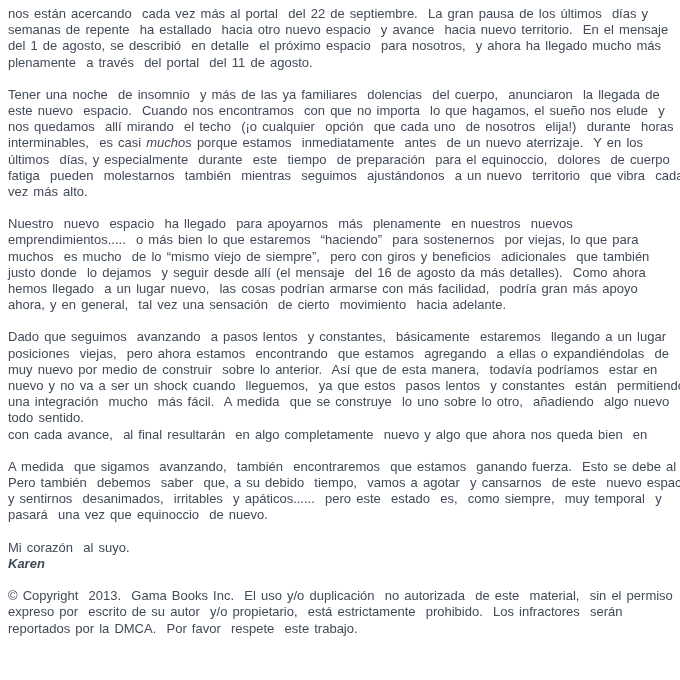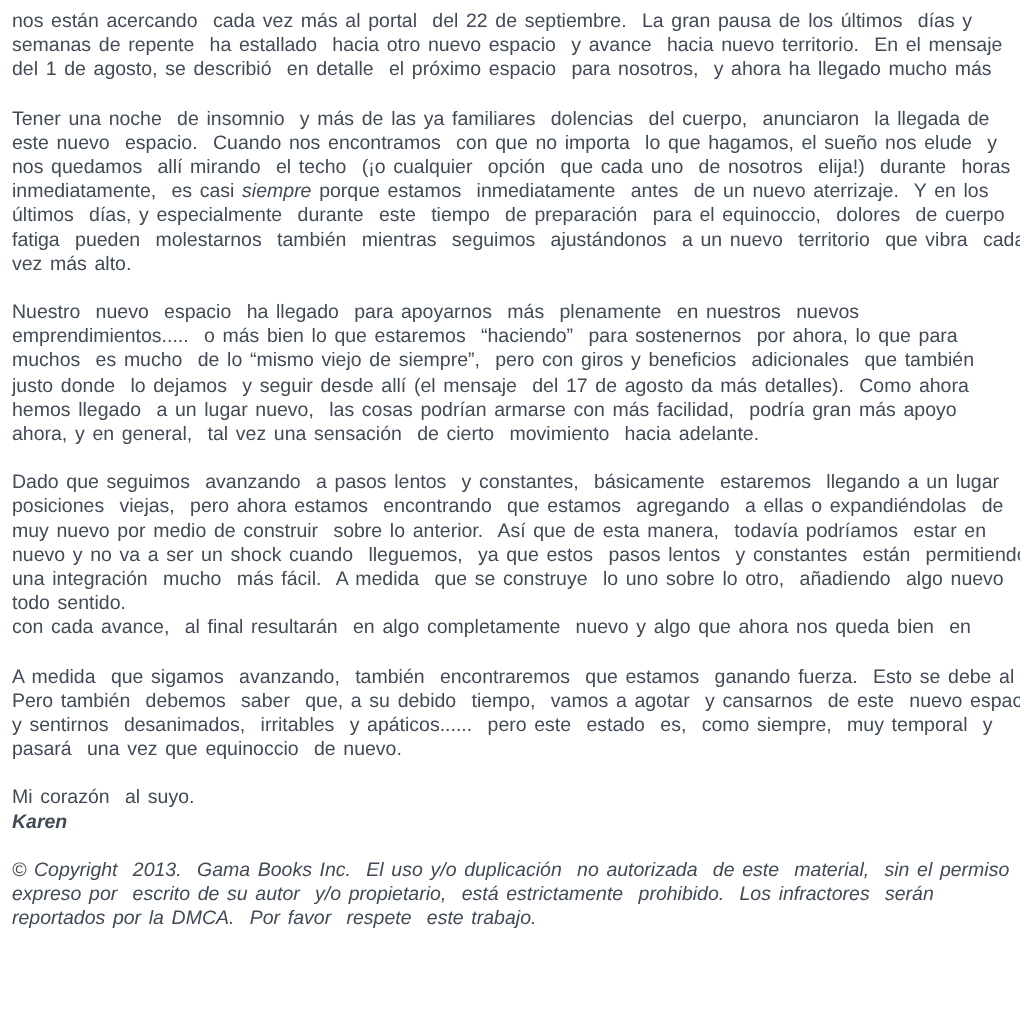--- a/index.html
+++ b/index.html
@@ -15,47 +15,48 @@
     height: 680px;
     padding: 6px 8px 2px 8px;
     font-family: "Liberation Sans", sans-serif;
     font-size: 13px;
     line-height: 16.2px;
     color: var(--text-color, #414a57);
     word-spacing: 1.5px;
   }
   .para { margin: 0 0 16px 0; }
   .line { white-space: pre; }
-  .para.italic .line { font-style: italic; }
+  .para.italic .line { }
   .seg-it { font-style: italic; }
   .seg-b  { font-weight: bold; }
 </style>
 </head>
 <body style="--bg-color: #ffffff; --text-color: #414a57;">
 
 <main class="doc">
     <div class="para">
       <div class="line">nos están acercando  cada vez más al portal  del 22 de septiembre.  La gran pausa de los últimos  días y</div>
       <div class="line">semanas de repente  ha estallado  hacia otro nuevo espacio  y avance  hacia nuevo territorio.  En el mensaje</div>
       <div class="line">del 1 de agosto, se describió  en detalle  el próximo espacio  para nosotros,  y ahora ha llegado mucho más</div>
+      <div class="line">plenamente  a través  del portal  del 11 de agosto.</div>
     </div>
     <div class="para">
       <div class="line">Tener una noche  de insomnio  y más de las ya familiares  dolencias  del cuerpo,  anunciaron  la llegada de</div>
       <div class="line">este nuevo  espacio.  Cuando nos encontramos  con que no importa  lo que hagamos, el sueño nos elude  y</div>
       <div class="line">nos quedamos  allí mirando  el techo  (¡o cualquier  opción  que cada uno  de nosotros  elija!)  durante  horas</div>
-      <div class="line"><span>inmediatamente,  es casi </span><span class="seg-it">siempre</span><span> porque estamos  inmediatamente  antes  de un nuevo aterrizaje.  Y en los</span></div>
+      <div class="line"><span>interminables,  es casi </span><span class="seg-it">muchos</span><span> porque estamos  inmediatamente  antes  de un nuevo aterrizaje.  Y en los</span></div>
       <div class="line">últimos  días, y especialmente  durante  este  tiempo  de preparación  para el equinoccio,  dolores  de cuerpo  y</div>
       <div class="line">fatiga  pueden  molestarnos  también  mientras  seguimos  ajustándonos  a un nuevo  territorio  que vibra  cada</div>
       <div class="line">vez más alto.</div>
     </div>
     <div class="para">
       <div class="line">Nuestro  nuevo  espacio  ha llegado  para apoyarnos  más  plenamente  en nuestros  nuevos</div>
-      <div class="line">emprendimientos.....  o más bien lo que estaremos  “haciendo”  para sostenernos  por ahora, lo que para</div>
+      <div class="line">emprendimientos.....  o más bien lo que estaremos  “haciendo”  para sostenernos  por viejas, lo que para</div>
       <div class="line">muchos  es mucho  de lo “mismo viejo de siempre”,  pero con giros y beneficios  adicionales  que también</div>
-      <div class="line">justo donde  lo dejamos  y seguir desde allí (el mensaje  del 17 de agosto da más detalles).  Como ahora</div>
+      <div class="line">justo donde  lo dejamos  y seguir desde allí (el mensaje  del 16 de agosto da más detalles).  Como ahora</div>
       <div class="line">hemos llegado  a un lugar nuevo,  las cosas podrían armarse con más facilidad,  podría gran más apoyo</div>
       <div class="line">ahora, y en general,  tal vez una sensación  de cierto  movimiento  hacia adelante.</div>
     </div>
     <div class="para">
       <div class="line">Dado que seguimos  avanzando  a pasos lentos  y constantes,  básicamente  estaremos  llegando a un lugar</div>
       <div class="line">posiciones  viejas,  pero ahora estamos  encontrando  que estamos  agregando  a ellas o expandiéndolas  de</div>
       <div class="line">muy nuevo por medio de construir  sobre lo anterior.  Así que de esta manera,  todavía podríamos  estar en</div>
       <div class="line">nuevo y no va a ser un shock cuando  lleguemos,  ya que estos  pasos lentos  y constantes  están  permitiendo</div>
       <div class="line">una integración  mucho  más fácil.  A medida  que se construye  lo uno sobre lo otro,  añadiendo  algo nuevo</div>
       <div class="line">todo sentido.</div>

